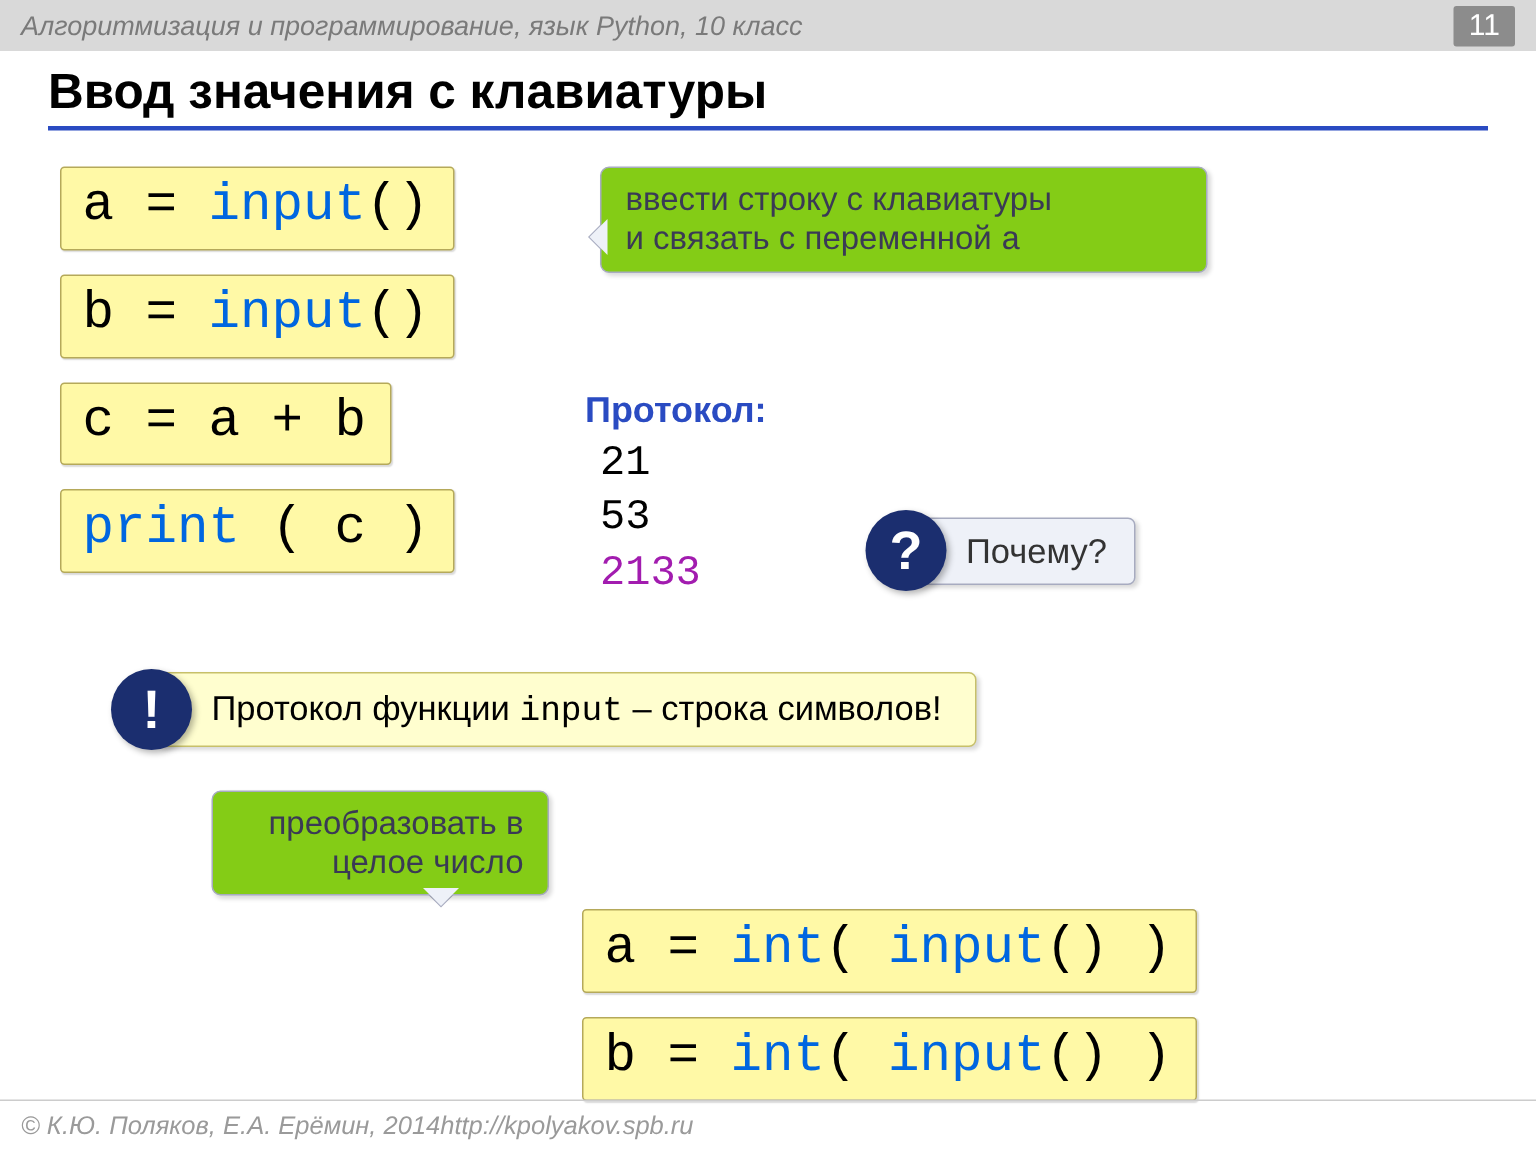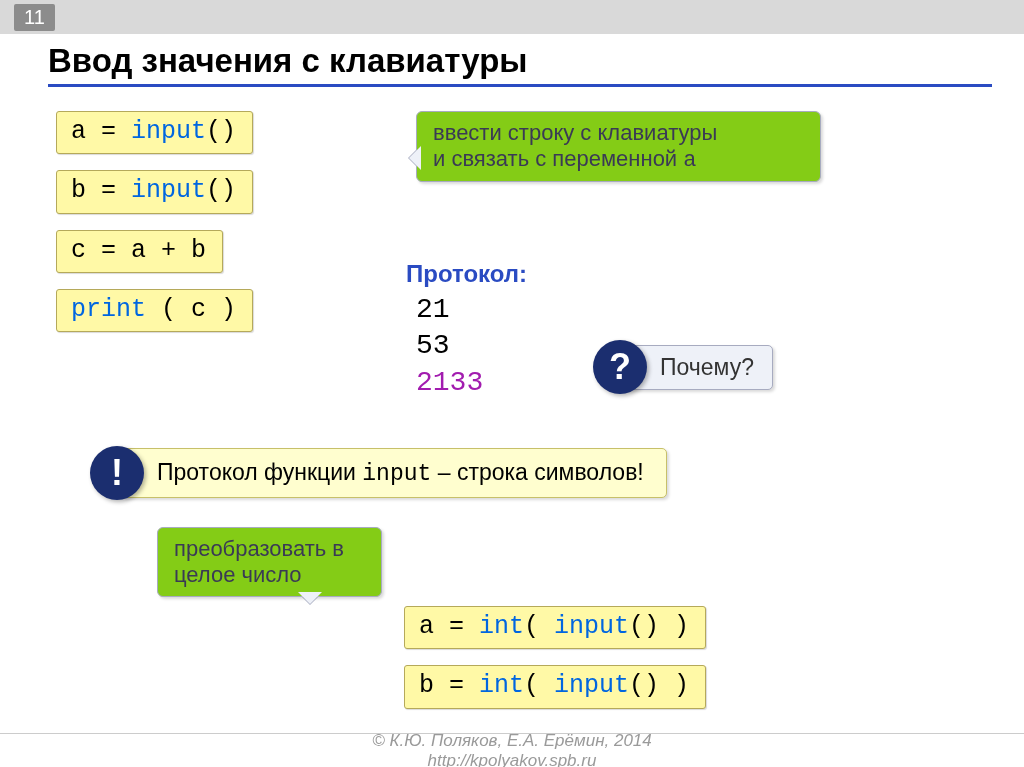--- a/index.html
+++ b/index.html
@@ -27,38 +27,37 @@
     background: #8c8c8c;
     padding: 2px 10px;
     border-radius: 2px;
     font-style: normal;
     font-weight: normal;
     font-size: 20px;
   }
   .main {
     padding: 8px 32px 0 32px;
     position: relative;
-    margin-left: 16px;
   }
   h1.title {
     font-size: 33px;
     font-weight: bold;
     color: #000;
     padding-bottom: 4px;
     margin-bottom: 18px;
     border-bottom: 3px solid #2a4bc2;
   }
   .codebox {
     display: inline-block;
     background: #fff9a6;
     border: 1px solid #b5a95a;
     border-radius: 3px;
     padding: 4px 16px 6px 14px;
     font-family: "Courier New", monospace;
-    font-size: 25px;
+    font-size: 35px;
     color: #000;
     margin: 6px 0 10px 8px;
     box-shadow: 1px 1px 1px rgba(0,0,0,.15);
     line-height: 1.25;
   }
   .codebox .kw { color: #0066e0; }
   .column-left { width: 310px; }
   .row1 { display: flex; align-items: flex-start; }
   .callout {
     position: relative;
@@ -126,36 +125,37 @@
     display:flex; align-items:center;
   }
   .resultbox .text {
     background:#fffecf; border:1px solid #c7c06a;
     border-radius:5px; padding:10px 22px 10px 36px;
     margin-left:-24px; font-size:23px;
     box-shadow: 2px 2px 3px rgba(0,0,0,.15);
   }
   .resultbox .mono { font-family:"Courier New",monospace; }
   .convert-callout {
-    position:absolute; left:141px; top:493px; width:225px; text-align:left;
+    position:absolute; left:141px; top:493px; width:225px; text-align:right;
   }
   .intboxes { position:absolute; left:380px; top:566px; }
   .footer {
     position:absolute; bottom:0; left:0; right:0;
     height:34px;
     border-top:1px solid #ccc;
-    display:flex; justify-content:center; align-items:center;
-    padding:0 14px; font-style:italic; color:#9a9a9a; font-size:17px;flex-direction:column;
+    display:flex; justify-content:flex-start; align-items:center;
+    padding:0 14px; font-style:italic; color:#9a9a9a; font-size:17px;
   }
   .var-a { font-family:"Courier New",monospace; }
 </style>
 </head>
 <body>
 
 <div class="header">
+  <span>Алгоритмизация и программирование, язык Python, 10 класс</span>
   <span class="page-num">11</span>
 </div>
 
 <div class="main">
   <h1 class="title">Ввод значения с клавиатуры</h1>
 
   <div class="row1">
     <div class="column-left">
       <div class="codebox">
         <span>a = </span><span class="kw">input</span><span>()</span>

